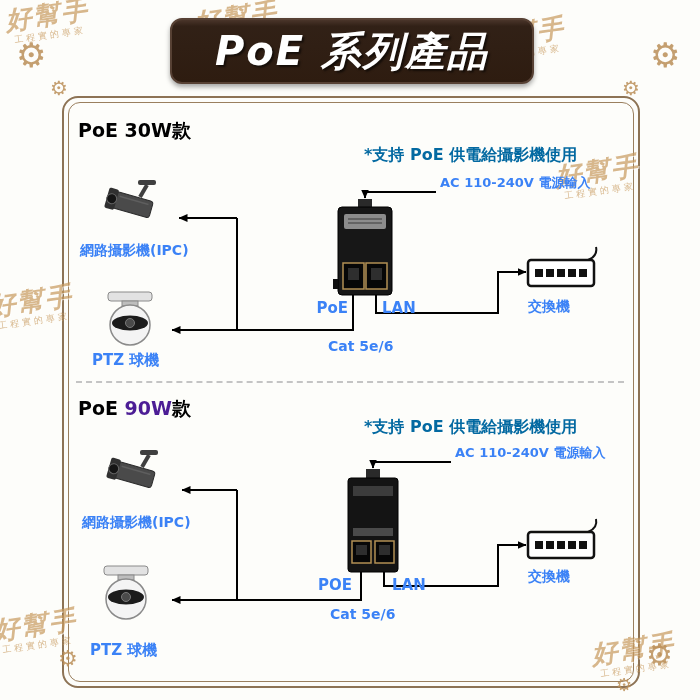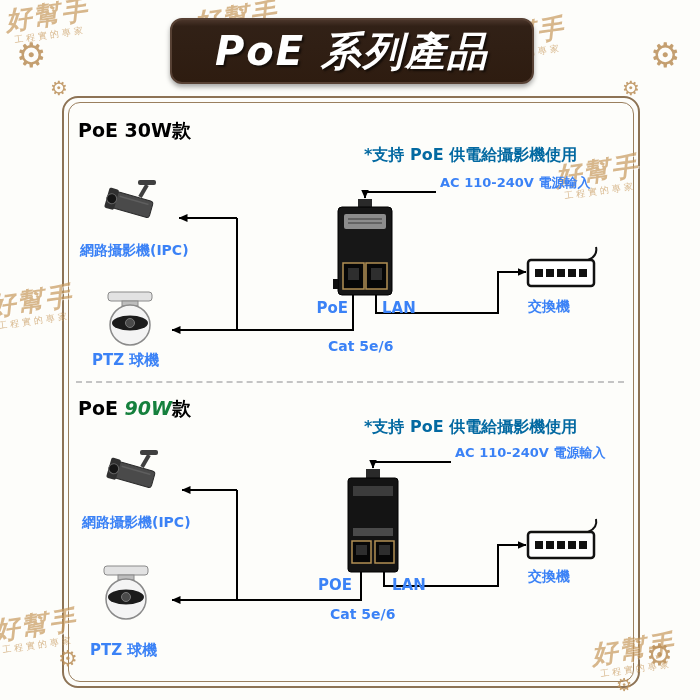--- a/index.html
+++ b/index.html
@@ -31,21 +31,21 @@
   
   .wm{
     position:absolute;color:#c89a5e;opacity:.7;transform:rotate(-8deg);
     text-align:center;pointer-events:none;z-index:2;line-height:1;white-space:nowrap;
   }
   .wm-brand{display:block;font-size:26px;font-weight:bold;font-style:italic;letter-spacing:2px;text-shadow:1px 1px 0 #ffffff;}
   .wm-tag{display:block;font-size:9px;letter-spacing:3px;margin-top:3px;}
   .gear{position:absolute;color:#bb8f58;opacity:.85;z-index:2;line-height:1;pointer-events:none;}
   
   .section-heading{position:absolute;font-size:19px;font-weight:bold;color:#000;z-index:5;white-space:nowrap;}
-  .red{color:#15803d;font-style:italic;}
+  .red{color:#4c1d95;}
   .note{position:absolute;font-size:16px;font-weight:bold;color:#0369a1;z-index:5;white-space:nowrap;}
   .lbl{position:absolute;font-weight:bold;color:#3b82f6;font-size:14px;line-height:1.15;z-index:5;white-space:nowrap;}
   .center{text-align:left;}
   .right{text-align:right;}
   .separator{
     position:absolute;left:76px;top:381px;width:548px;height:0;
     border-top:2px dashed #c4c4c4;z-index:3;
   }
   svg.diagram{position:absolute;left:0;top:0;z-index:4;pointer-events:none;}
 </style>

